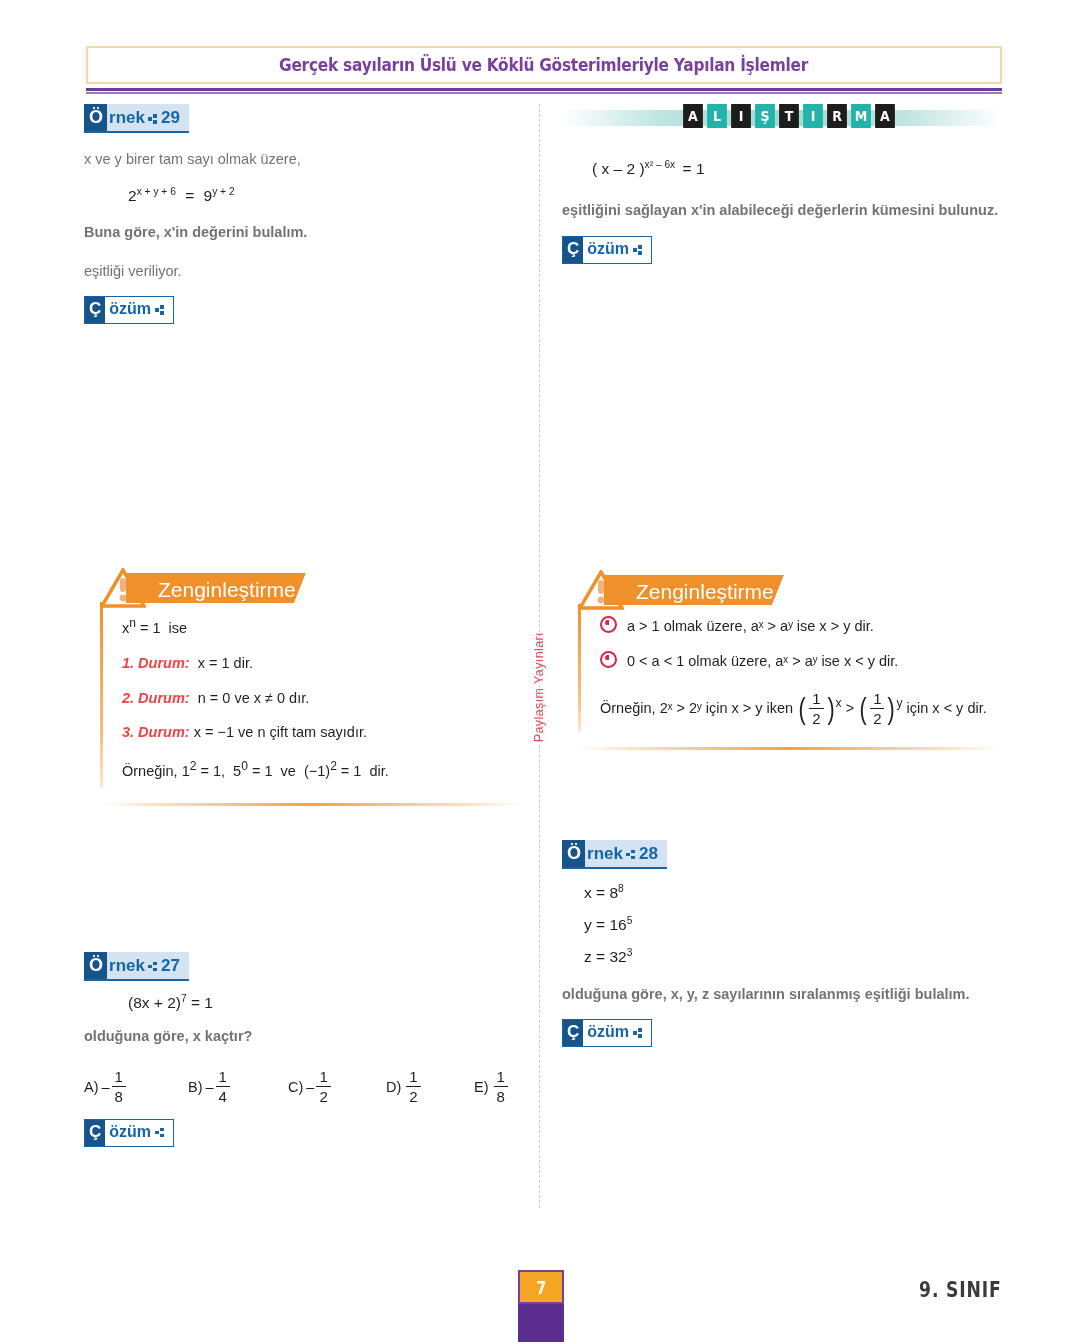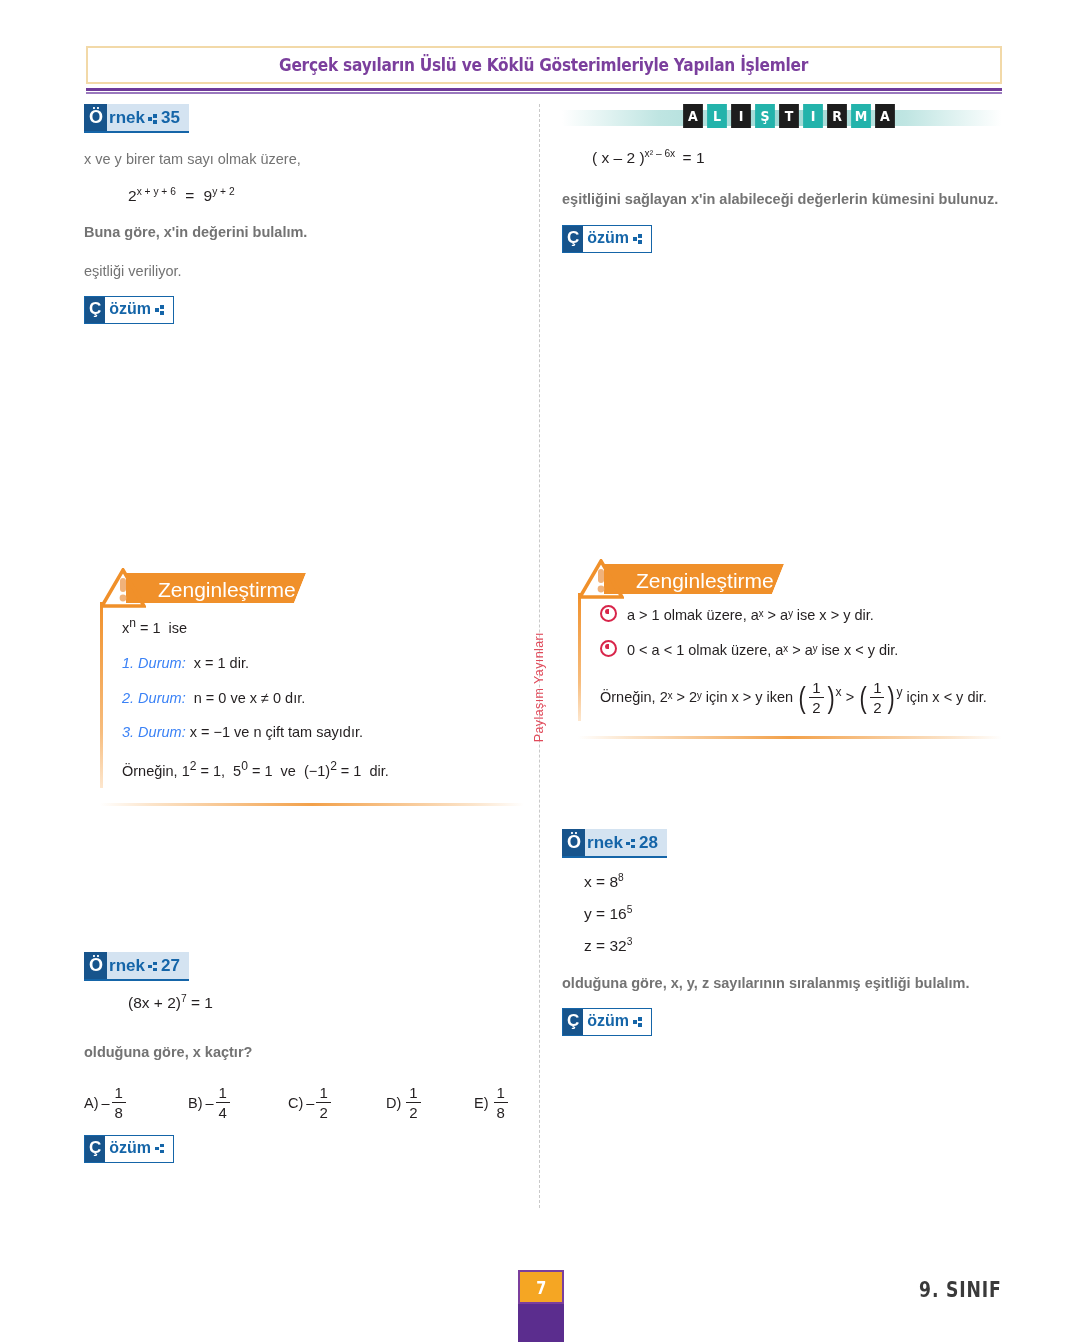--- a/index.html
+++ b/index.html
@@ -274,21 +274,21 @@
   .zeng-content {
     padding: 10px 0 6px 22px;
   }
   .zeng-content .line {
     font-size: 14.5px;
     line-height: 1.5;
     margin-bottom: 13px;
     color: #231f20;
   }
   .zeng-content .line:last-child { margin-bottom: 0; }
-  .durum { color: #3b82f6; font-style: italic; font-weight: normal; }
+  .durum { color: #ef4444; font-style: italic; font-weight: bold; }
   .zeng-footer-rule {
     margin-top: 14px;
     height: 3px;
     background: linear-gradient(to right, #ffffff 0%, #fbe0c2 12%, #f0902a 50%, #fbe0c2 88%, #ffffff 100%);
     opacity: 0.85;
   }
   .zeng-bullet {
     display: inline-block;
     width: 13px;
     height: 13px;
@@ -405,21 +405,21 @@
 <div id="column-divider"></div>
 <div id="publisher-mark">
   <span>Paylaşım Yayınları</span>
 </div>
 
 <div id="left-column" class="column">
 
   <div>
     <div class="ornek-badge">
       <span class="cap">Ö</span>
-      <span class="body"><span>rnek</span><span class="tri-dots"><i></i><i></i><i></i></span><span>35</span></span>
+      <span class="body"><span>rnek</span><span class="tri-dots"><i></i><i></i><i></i></span><span>29</span></span>
     </div>
 
     <div class="body-text" style="margin-top:16px;">x ve y birer tam sayı olmak üzere,</div>
 
     <div class="eq indent-1" style="margin-top:16px;">
       <span>2</span><sup>x + y + 6</sup>
       <span style="margin:0 5px;">=</span>
       <span>9</span><sup>y + 2</sup>
     </div>
 
@@ -457,21 +457,21 @@
   </div>
 
   <div style="margin-top:146px;">
     <div class="ornek-badge">
       <span class="cap">Ö</span>
       <span class="body"><span>rnek</span><span class="tri-dots"><i></i><i></i><i></i></span><span>27</span></span>
     </div>
 
     <div class="eq indent-1" style="margin-top:12px;">(8x + 2)<sup>7</sup> = 1</div>
 
-    <div class="body-text bold" style="margin-top:30px;">olduğuna göre,  x  kaçtır?</div>
+    <div class="body-text bold" style="margin-top:14px;">olduğuna göre,  x  kaçtır?</div>
 
     <div id="choices">
       <div class="choice" style="width:104px;">
         <span class="lbl">A)</span>
         <span>–</span>
         <span class="frac">
             <span class="num">1</span>
             <span class="bar"></span>
             <span class="den">8</span>
           </span>
@@ -532,21 +532,21 @@
         <span class="al-tile dark">I</span>
         <span class="al-tile teal">Ş</span>
         <span class="al-tile dark">T</span>
         <span class="al-tile teal">I</span>
         <span class="al-tile dark">R</span>
         <span class="al-tile teal">M</span>
         <span class="al-tile dark">A</span>
       </div>
     </div>
 
-    <div class="eq" style="margin-left:30px;margin-top:16px;">
+    <div class="eq" style="margin-left:30px;margin-top:27px;">
       <span>( x – 2 )</span><sup>x² – 6x</sup>
       <span style="margin-left:3px;">= 1</span>
     </div>
 
     <div class="body-text bold" style="margin-top:22px;">eşitliğini sağlayan x'in alabileceği değerlerin kümesini bulunuz.</div>
 
     <div class="cozum-badge" style="margin-top:15px;">
       <span class="cap">Ç</span>
       <span class="body"><span>özüm</span><span class="tri-dots"><i></i><i></i><i></i></span></span>
     </div>

